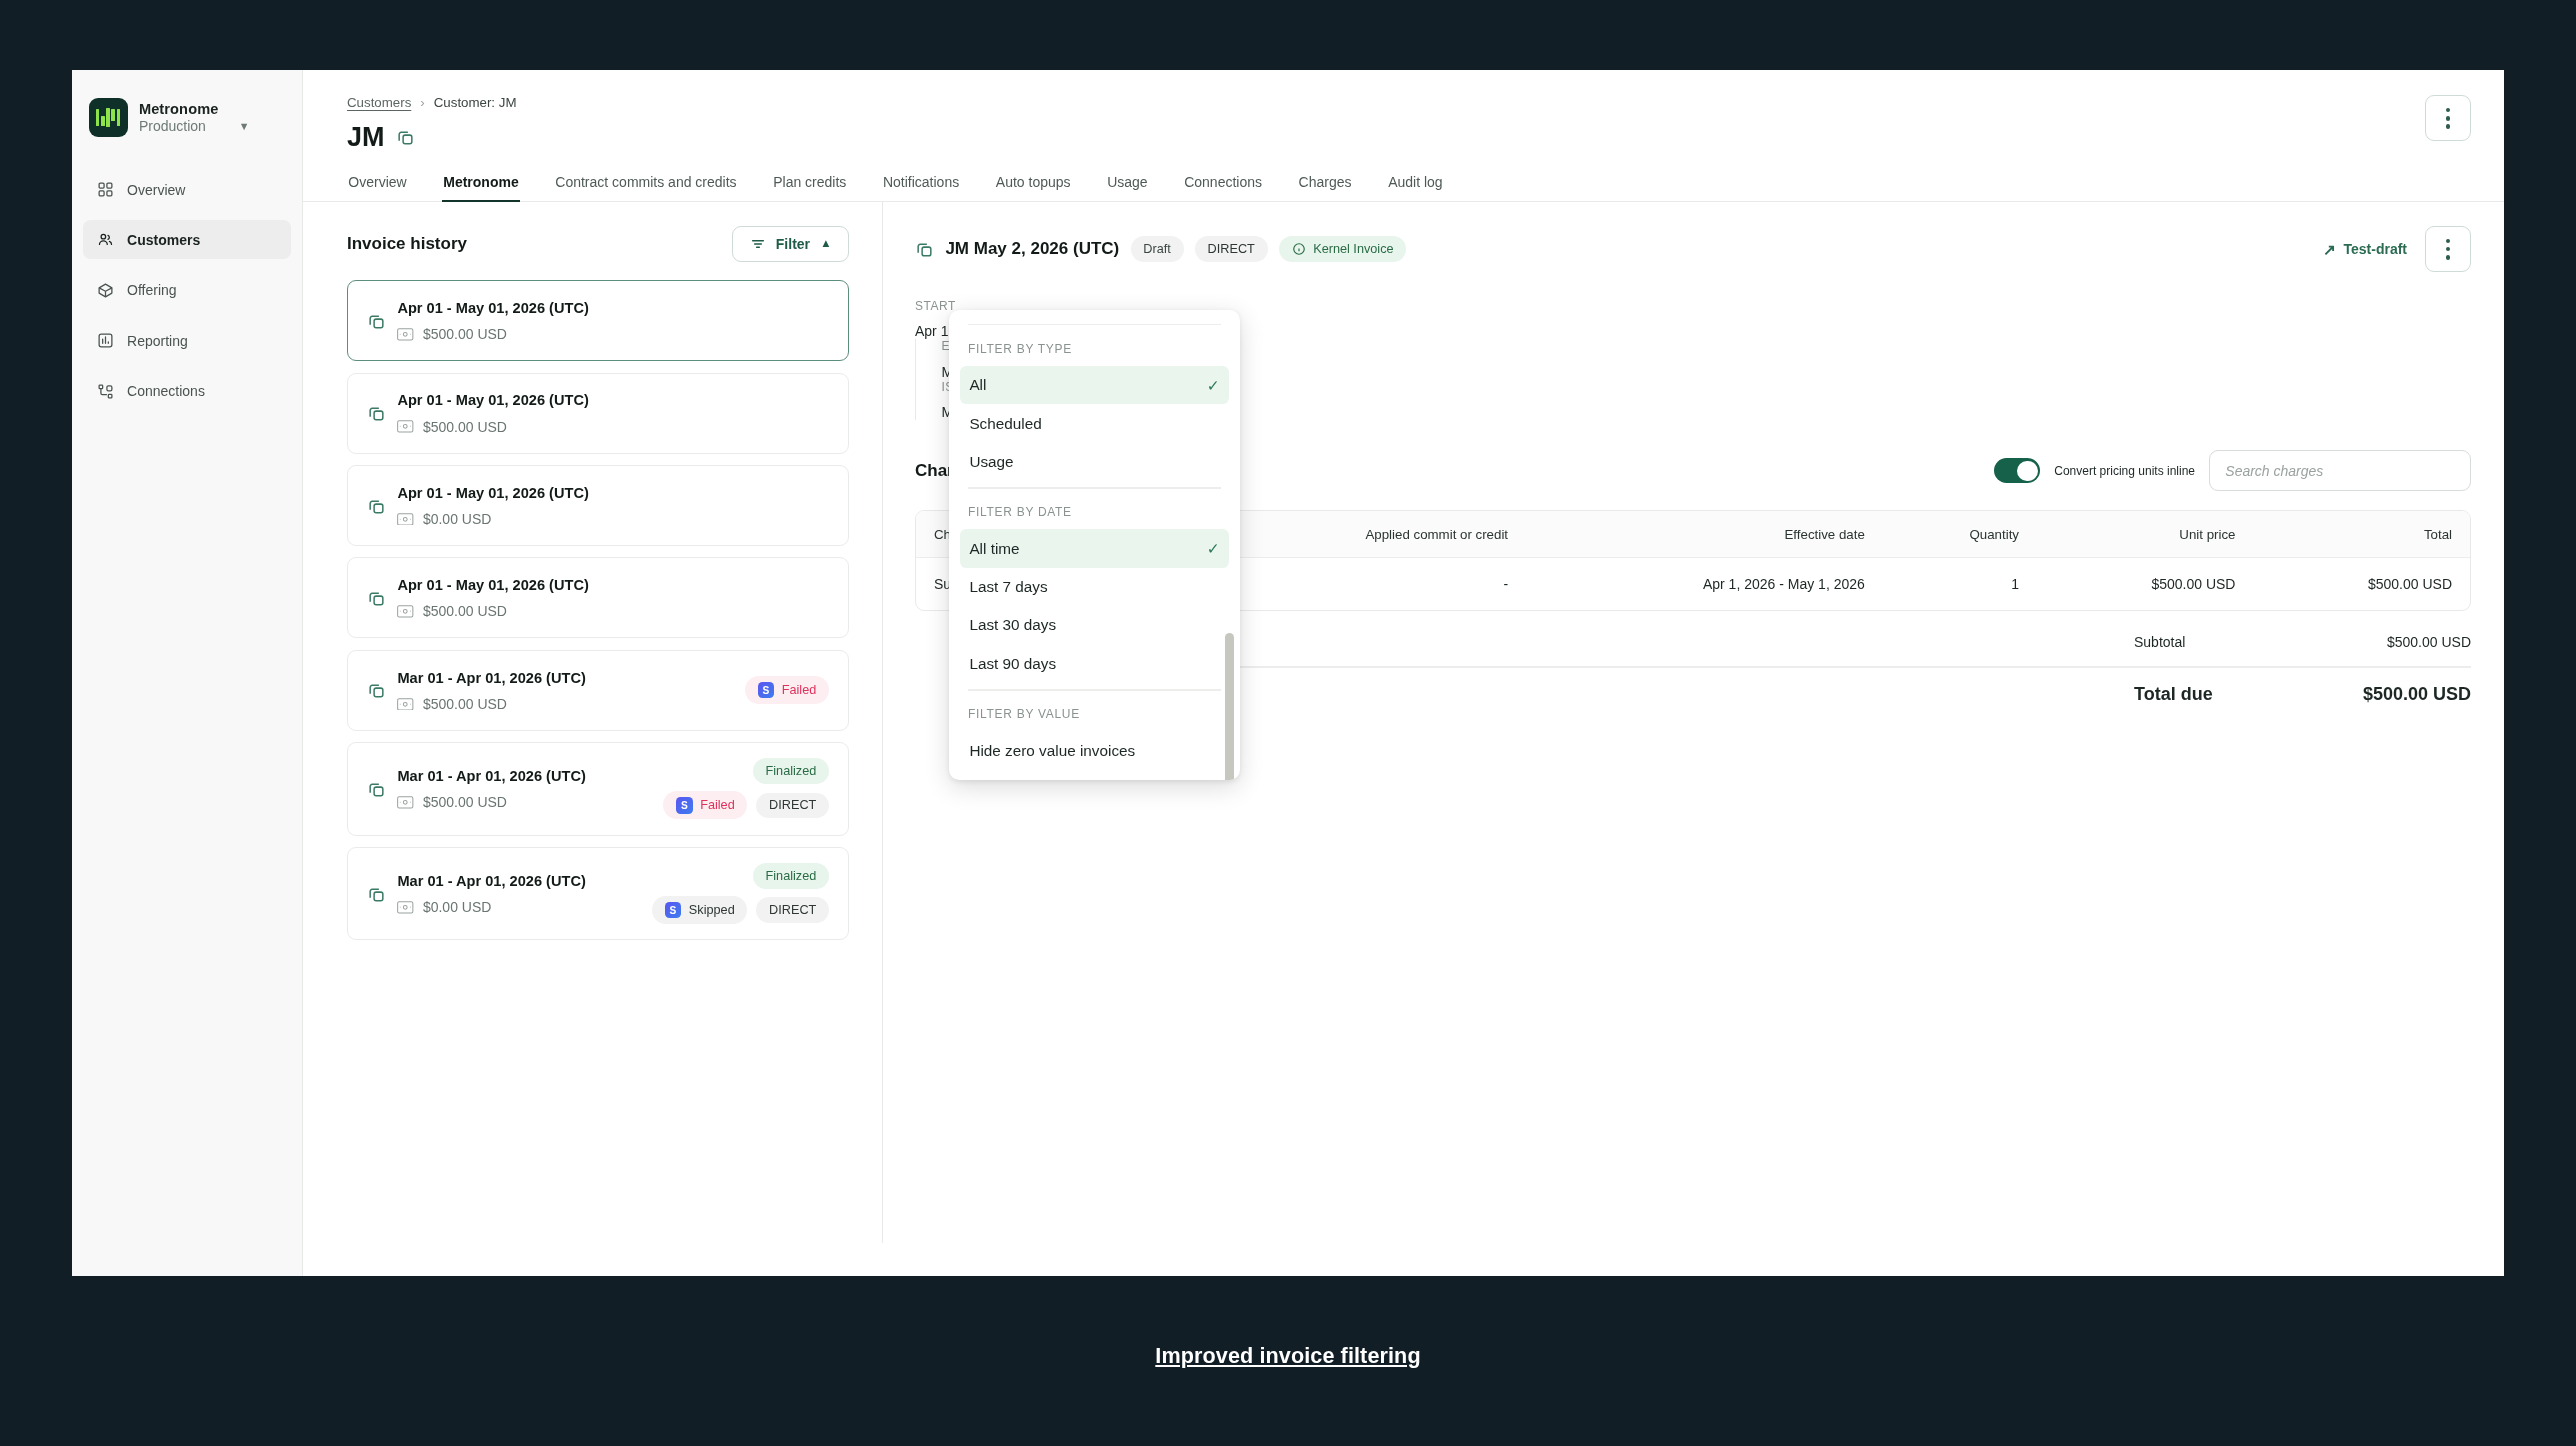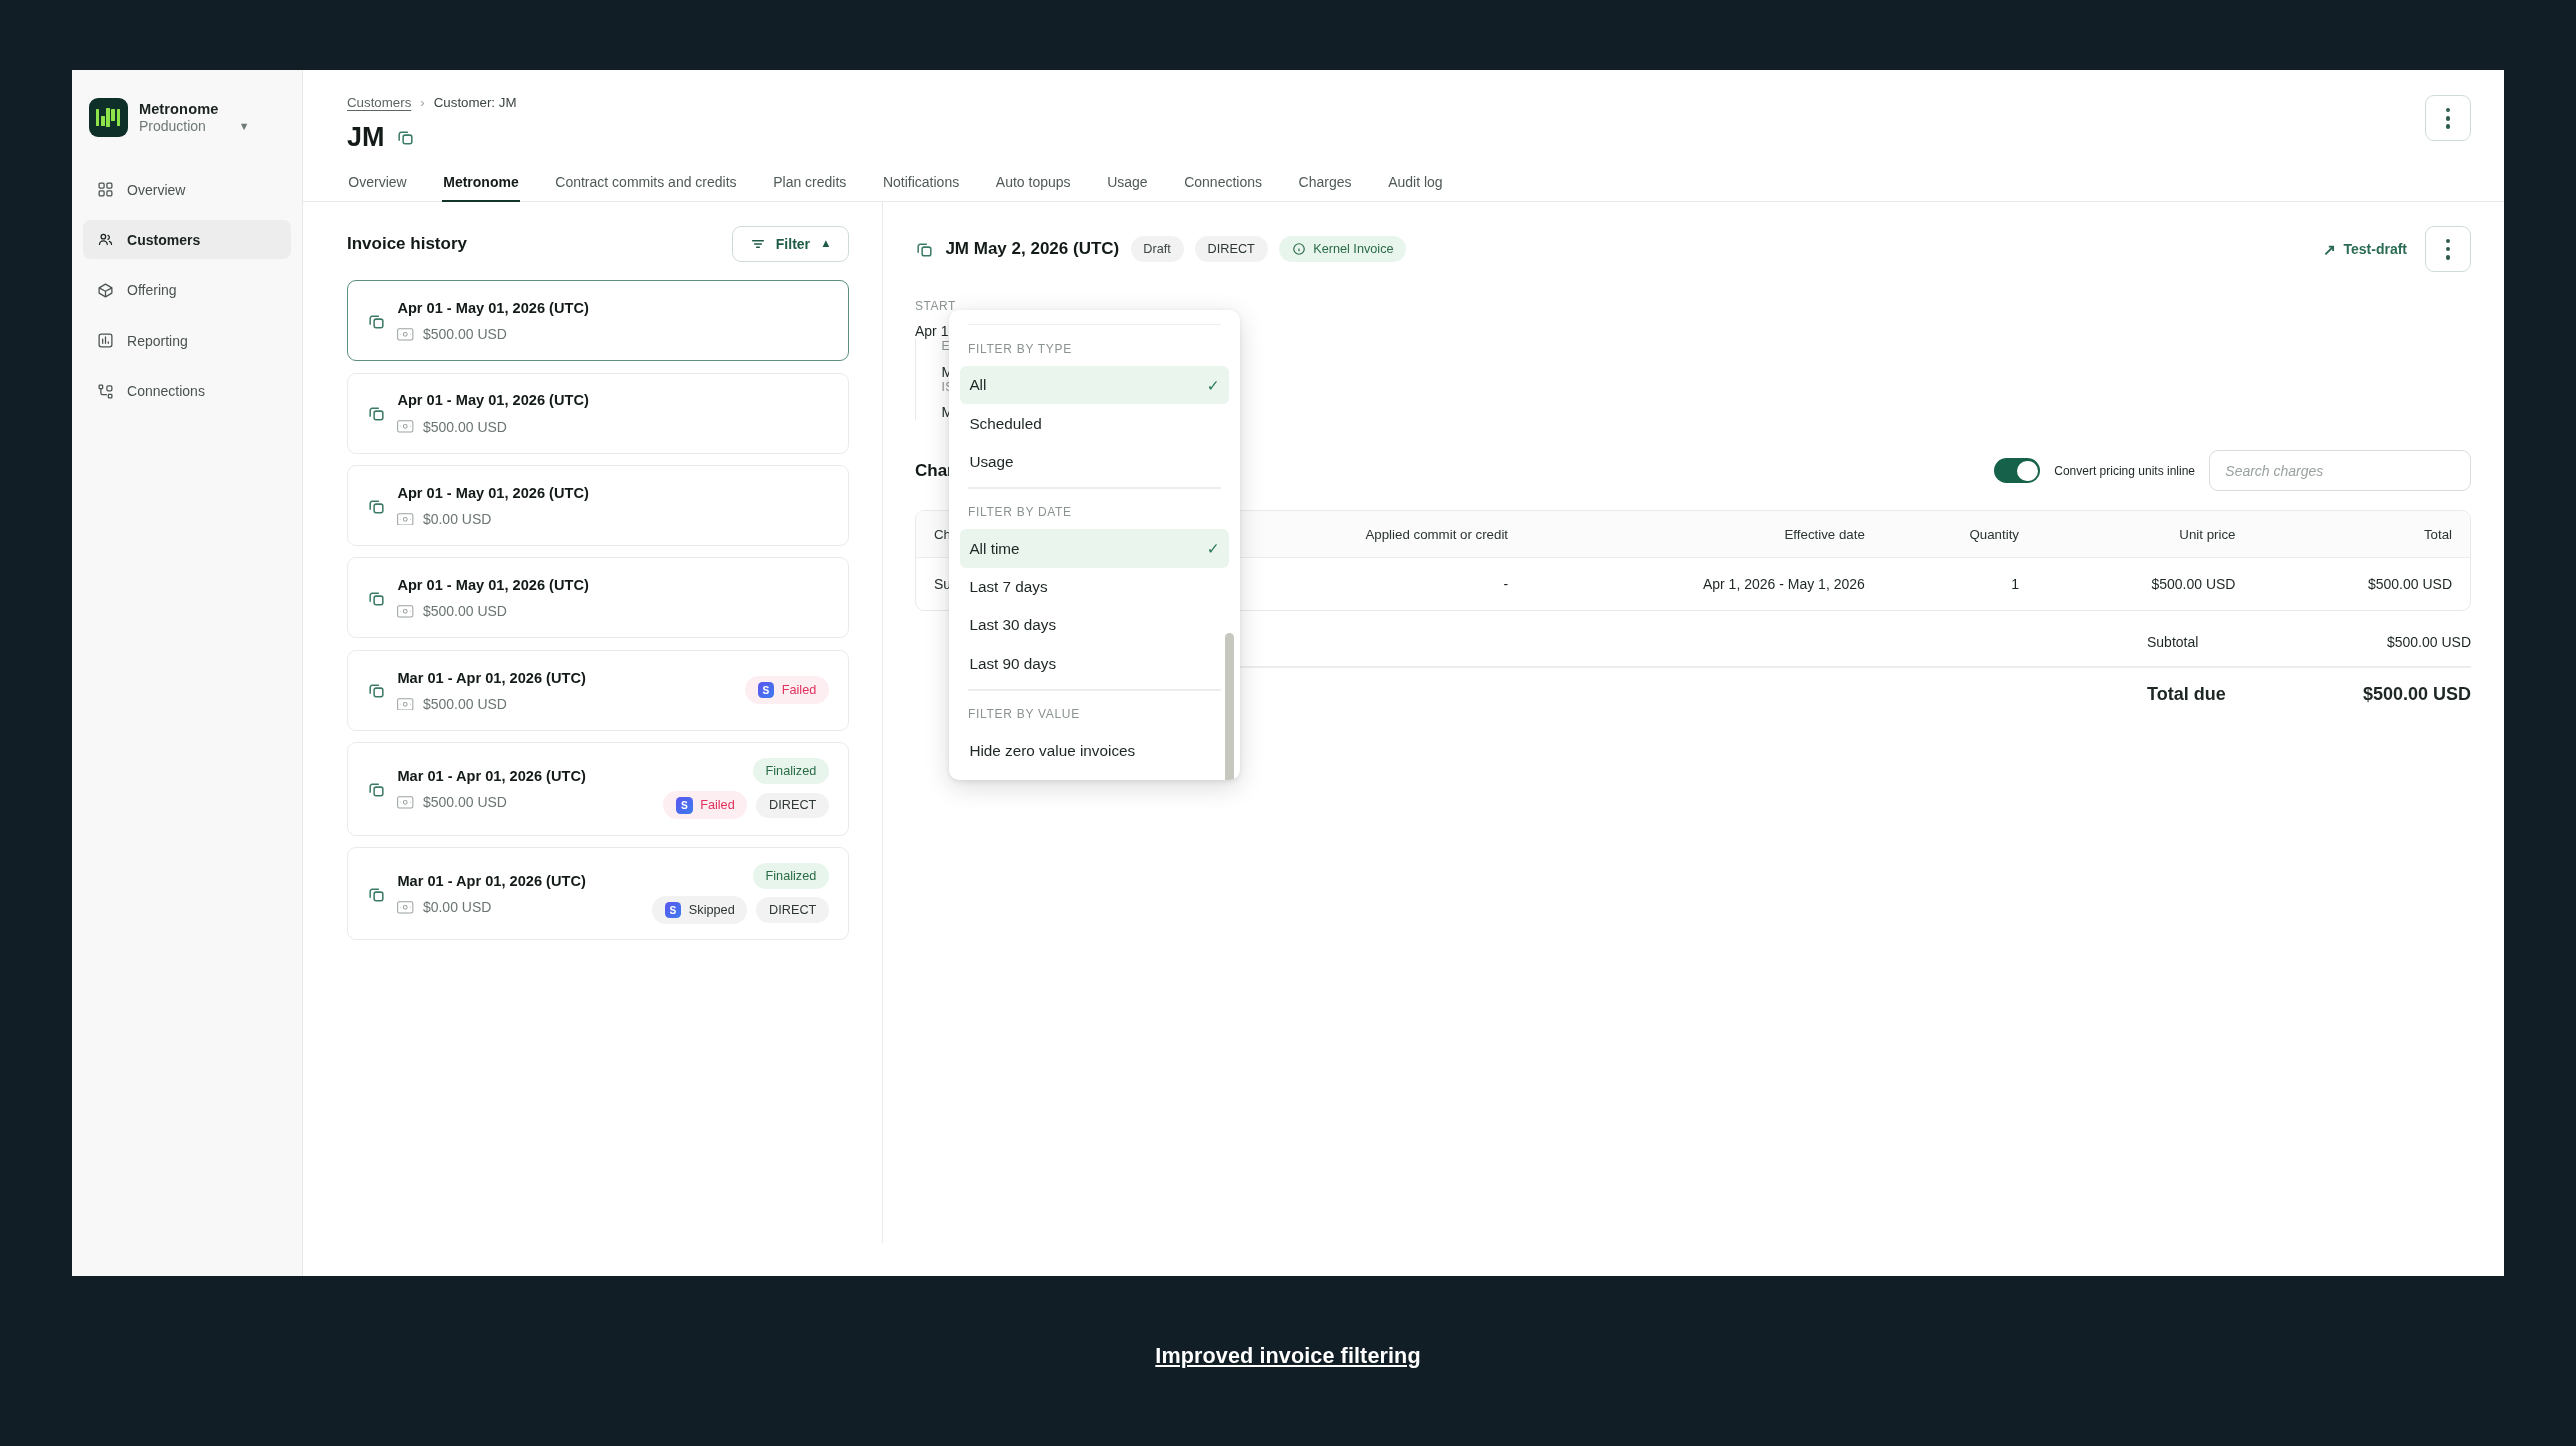--- a/index.html
+++ b/index.html
@@ -216,21 +216,21 @@
   thead tr { background:#fafbfa; }
   th {
     font-size:13.3px; color:#2b3533; font-weight:400; text-align:right;
     padding: 15.3px 18px; white-space:nowrap;
   }
   th.l { text-align:left; }
   td { font-size:14px; color:#1d2725; padding: 18px; text-align:right; white-space:nowrap; border-top:1.3px solid #eceeed;}
   td.l { text-align:left; }
 
   .totals { margin: 23px 33px 0 32px; }
-  .tot-row { display:flex; justify-content:flex-end; align-items:center; gap: 0; }
+  .tot-row { display:flex; justify-content:flex-end; align-items:center; gap: 13px; }
   .tot-label { font-size: 14px; color:#1d2725; width: 356px; padding-left: 235px;}
   .tot-val { font-size: 14px; color:#1d2725; width: 203px; text-align:right; }
   .tot-div { height:1.3px; background:#eceeed; margin: 16.5px 0 16.5px 235px; }
   .tot-row.big .tot-label { font-size: 18px; font-weight:700; }
   .tot-row.big .tot-val { font-size: 18px; font-weight:700; }
 
   
   #filter-menu {
     position:absolute;
     left: 646px; top: 240px;

